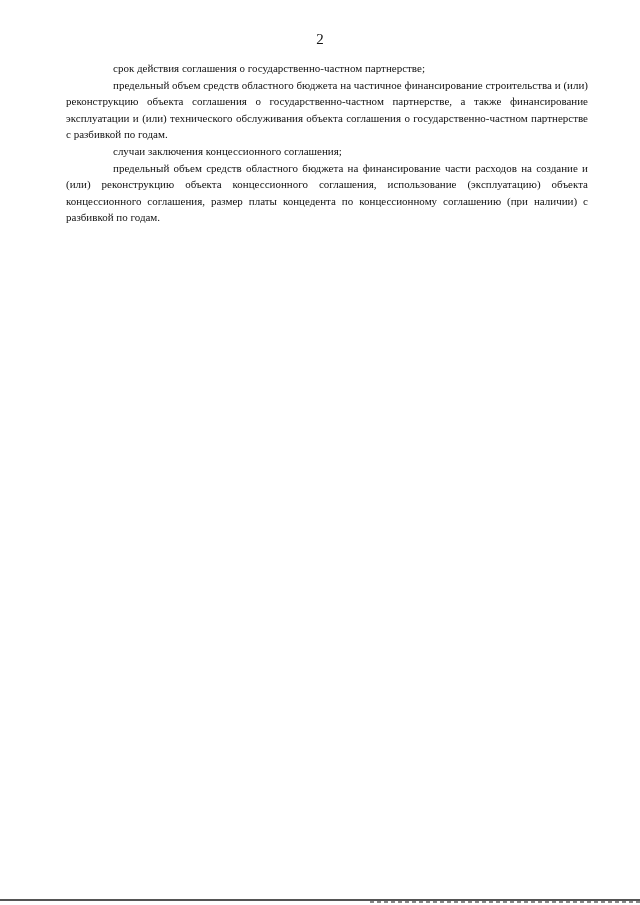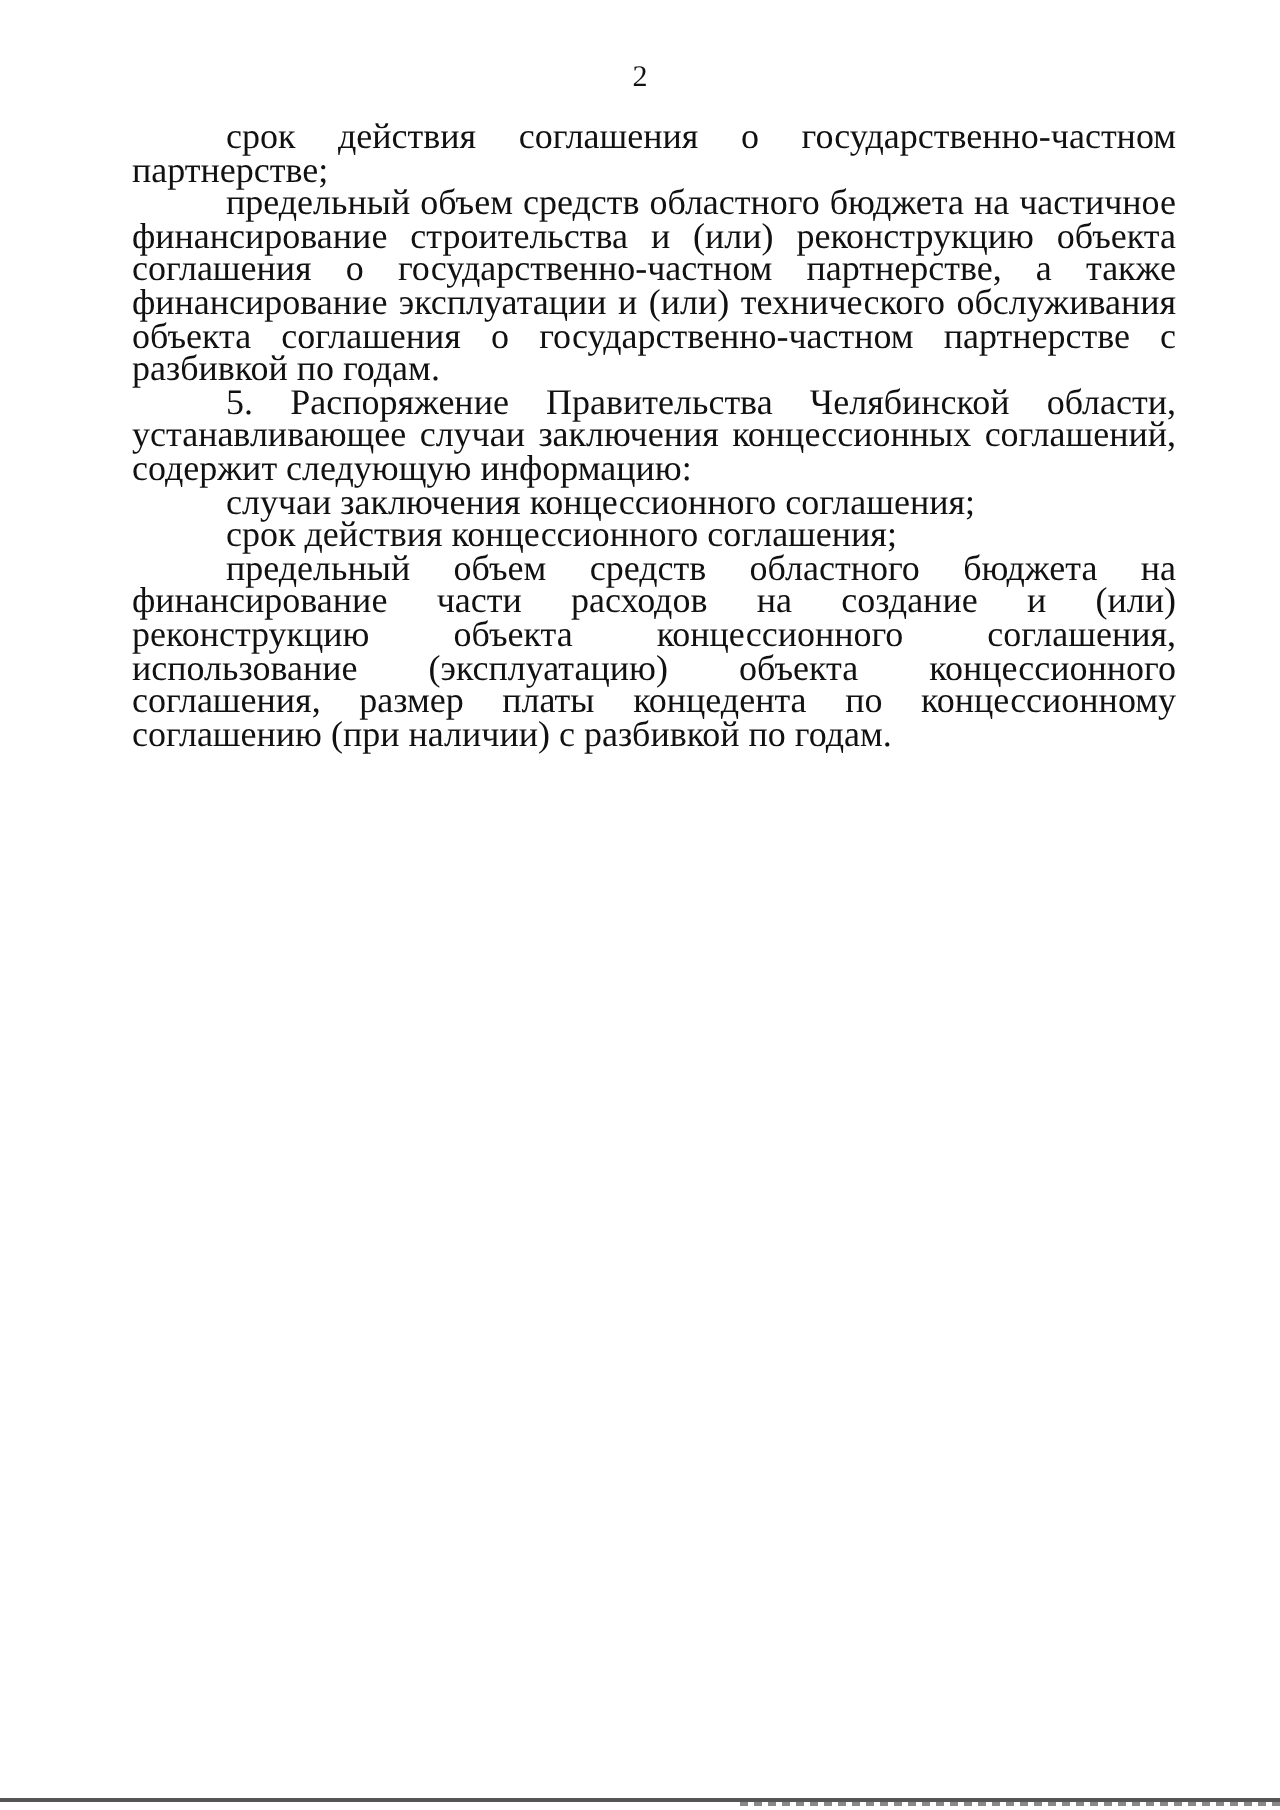--- a/index.html
+++ b/index.html
@@ -1,34 +1,32 @@
 <!DOCTYPE html>
 <html><head>
 <meta charset="utf-8">
 <style>
   html, body { margin:0; padding:0; background:#ffffff; }
   body { width:640px; height:905px; position:relative; overflow:hidden;
          font-family:"Liberation Serif", serif; color:#111; }
   .page-num { position:absolute; top:30px; left:0; width:640px; text-align:center;
               font-size:15px; line-height:18px; }
   .content { position:absolute; top:60px; left:66px; width:522px;
-             font-size:18px; line-height:16.6px; }
+             font-size:11px; line-height:16.6px; }
   .p { margin:0; text-align:justify; text-indent:47px; }
   .bottom-rule { position:absolute; left:0; top:899px; width:640px; height:2px; background:#555; }
   .bottom-rule2 { position:absolute; left:370px; top:901px; width:270px; height:2px;
                   background:repeating-linear-gradient(90deg,#888 0 4px,transparent 4px 7px); }
 </style>
 </head>
 <body>
 
 <div class="page-num">2</div>
 
 <div class="content">
   <p class="p">срок действия соглашения о государственно-частном партнерстве;</p>
   <p class="p">предельный объем средств областного бюджета на частичное финансирование строительства и (или) реконструкцию объекта соглашения о государственно-частном партнерстве, а также финансирование эксплуатации и (или) технического обслуживания объекта соглашения о государственно-частном партнерстве с разбивкой по годам.</p>
-  <p class="p">5. Распоряжение Правительства Челябинской области, устанавливающее случаи заключения концессионных соглашений, содержит следующую информацию:</p>
   <p class="p">случаи заключения концессионного соглашения;</p>
-  <p class="p">срок действия концессионного соглашения;</p>
   <p class="p">предельный объем средств областного бюджета на финансирование части расходов на создание и (или) реконструкцию объекта концессионного соглашения, использование (эксплуатацию) объекта концессионного соглашения, размер платы концедента по концессионному соглашению (при наличии) с разбивкой по годам.</p>
 </div>
 
 <div class="bottom-rule"></div>
 <div class="bottom-rule2"></div>
 
 </body></html>

